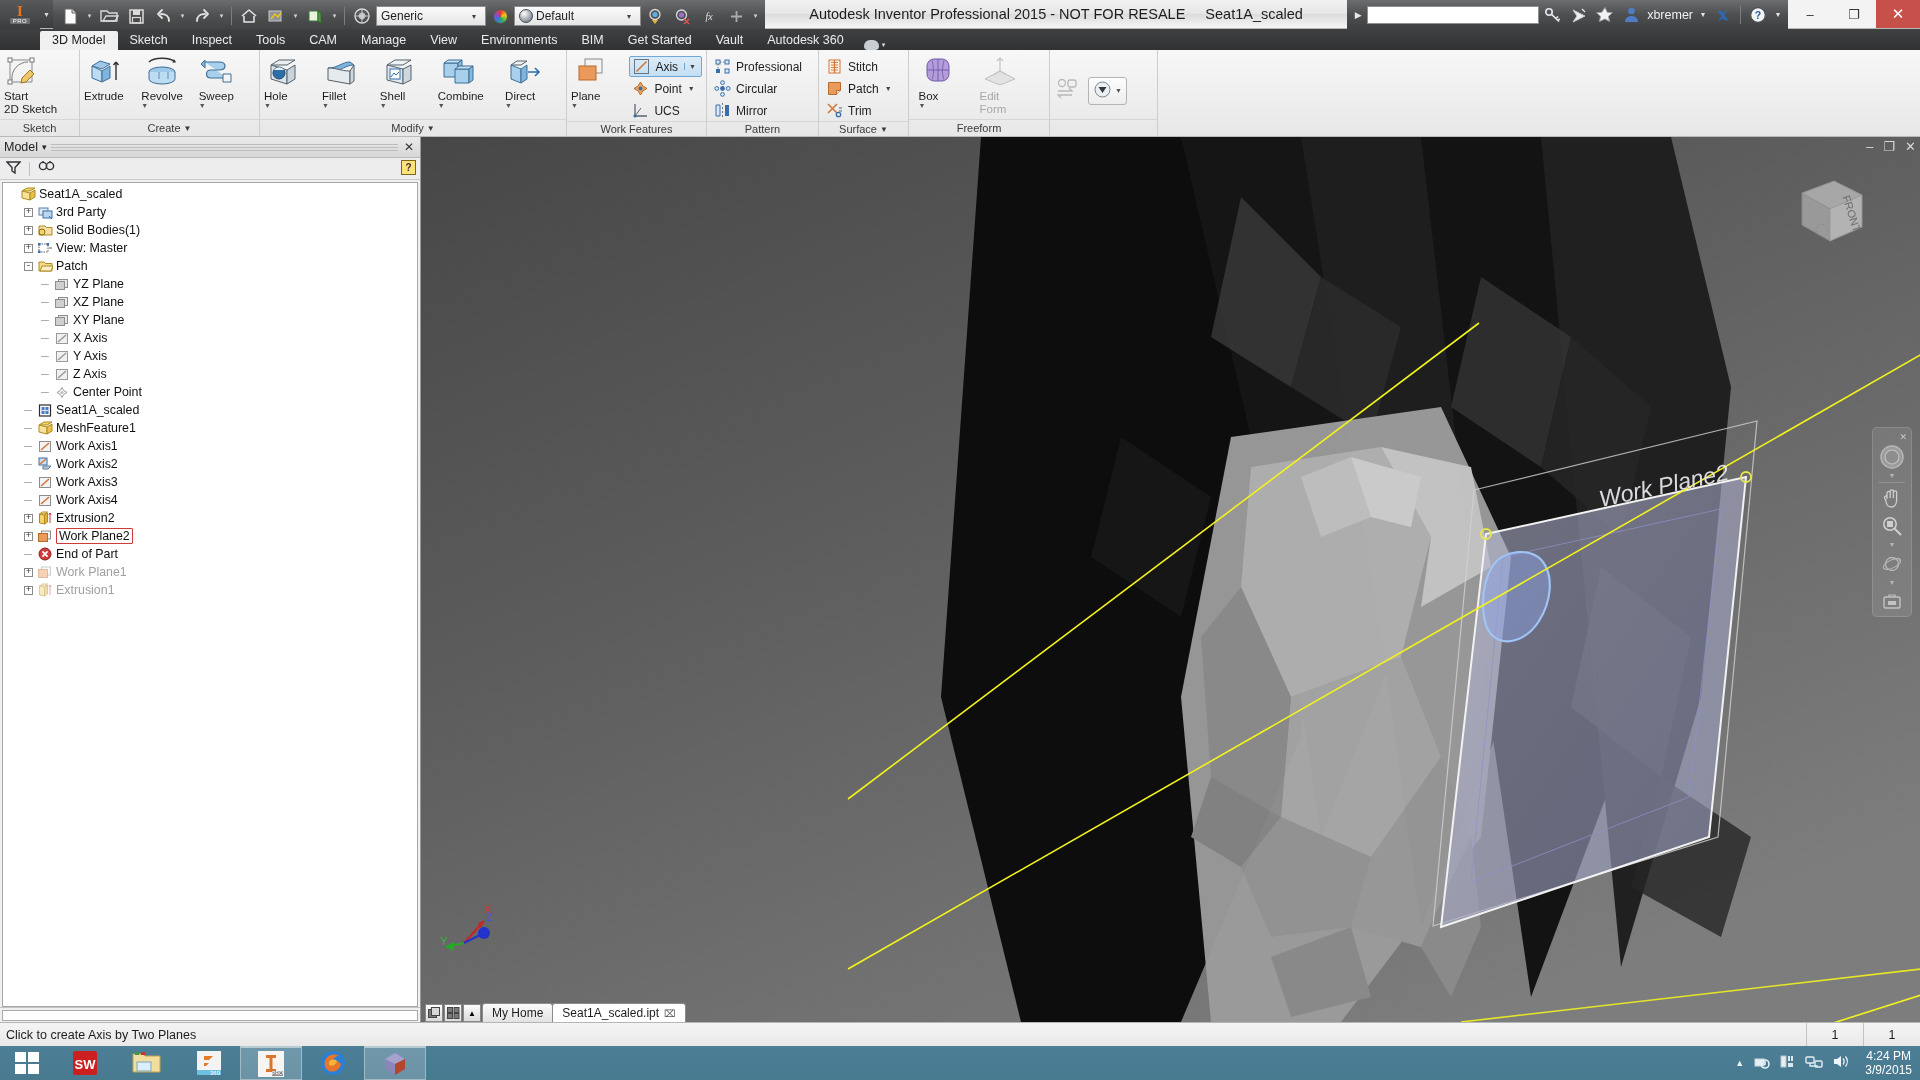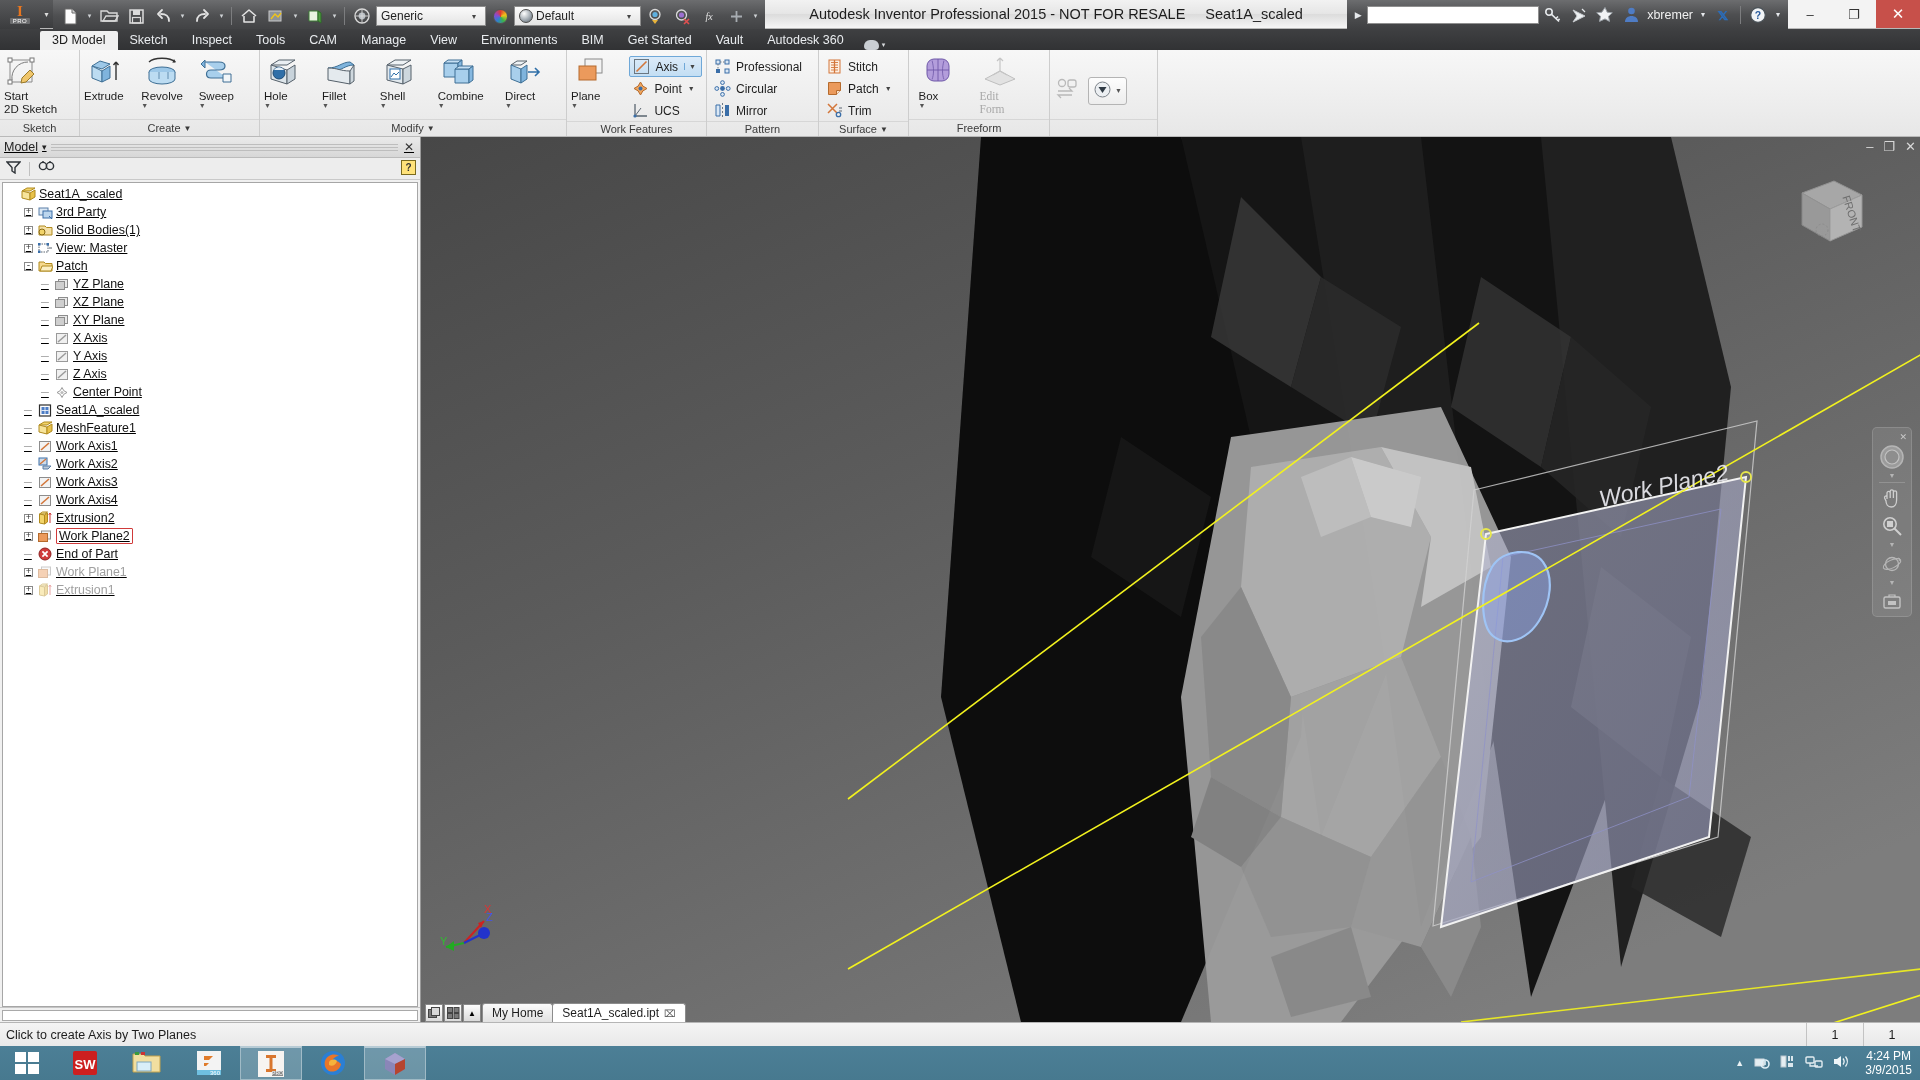--- a/index.html
+++ b/index.html
@@ -101,39 +101,39 @@
     border-top:1px solid #d6d6d6; gap:3px;
   }
   .bigbtn{
     width:60px; display:flex; flex-direction:column; align-items:flex-start; padding-top:2px;
     font-size:11.5px; color:#1d1d1d; text-align:center; line-height:12px;
   }
   .bigbtn .ic{ height:34px; display:flex;align-items:center;justify-content:center; }
   .bigbtn .lbl{ margin-top:1px; }
   .bigbtn .dn{ font-size:7px; color:#555; line-height:7px; }
   .bigbtn.wide{ width:70px; }
-  .bigbtn.dim{ color:#a8a8a8;font-family:Liberation Serif, serif; }
+  .bigbtn.dim{ color:#a8a8a8; }
   .smallcol{ display:flex; flex-direction:column; gap:1px; padding-top:3px; }
   .smallbtn{
     display:flex; align-items:center; gap:4px; height:21px; padding:0 5px 0 2px;
     font-size:12px; color:#1d1d1d; white-space:nowrap;
   }
   .smallbtn .ic{ width:19px;height:19px;display:flex;align-items:center;justify-content:center;}
   .smallbtn .cr{ font-size:7px;color:#444;margin-left:2px;}
   .smallbtn.sel{
     background:linear-gradient(to bottom,#dcebf9,#c3def3);
     border:1px solid #6fa8d8; border-radius:2px; height:21px;
   }
   .sel-split{ border-left:1px solid #6fa8d8; padding-left:4px; margin-left:3px;}
 
   
   .browser{
     position:absolute; top:137px; left:0; width:421px; height:885px;
     background:#f0f0f0; border-right:1px solid #9a9a9a;
-    display:flex; flex-direction:column;text-decoration:underline;
+    display:flex; flex-direction:column;
   }
   .browser-title{
     height:21px; background:linear-gradient(to bottom,#eaeaea,#d7d7d7);
     display:flex; align-items:center; padding:0 4px; font-size:12.5px; color:#222;
     border-bottom:1px solid #bbb; gap:4px;
   }
   .bt-line{ flex:1; height:1px; background:#bdbdbd; box-shadow:0 3px 0 #bdbdbd, 0 -3px 0 #bdbdbd;}
   .bt-x{ width:14px;text-align:center;font-size:12px;color:#333;}
   .browser-toolbar{
     height:22px; background:#ededed; display:flex; align-items:center; padding:0 6px; gap:8px;

